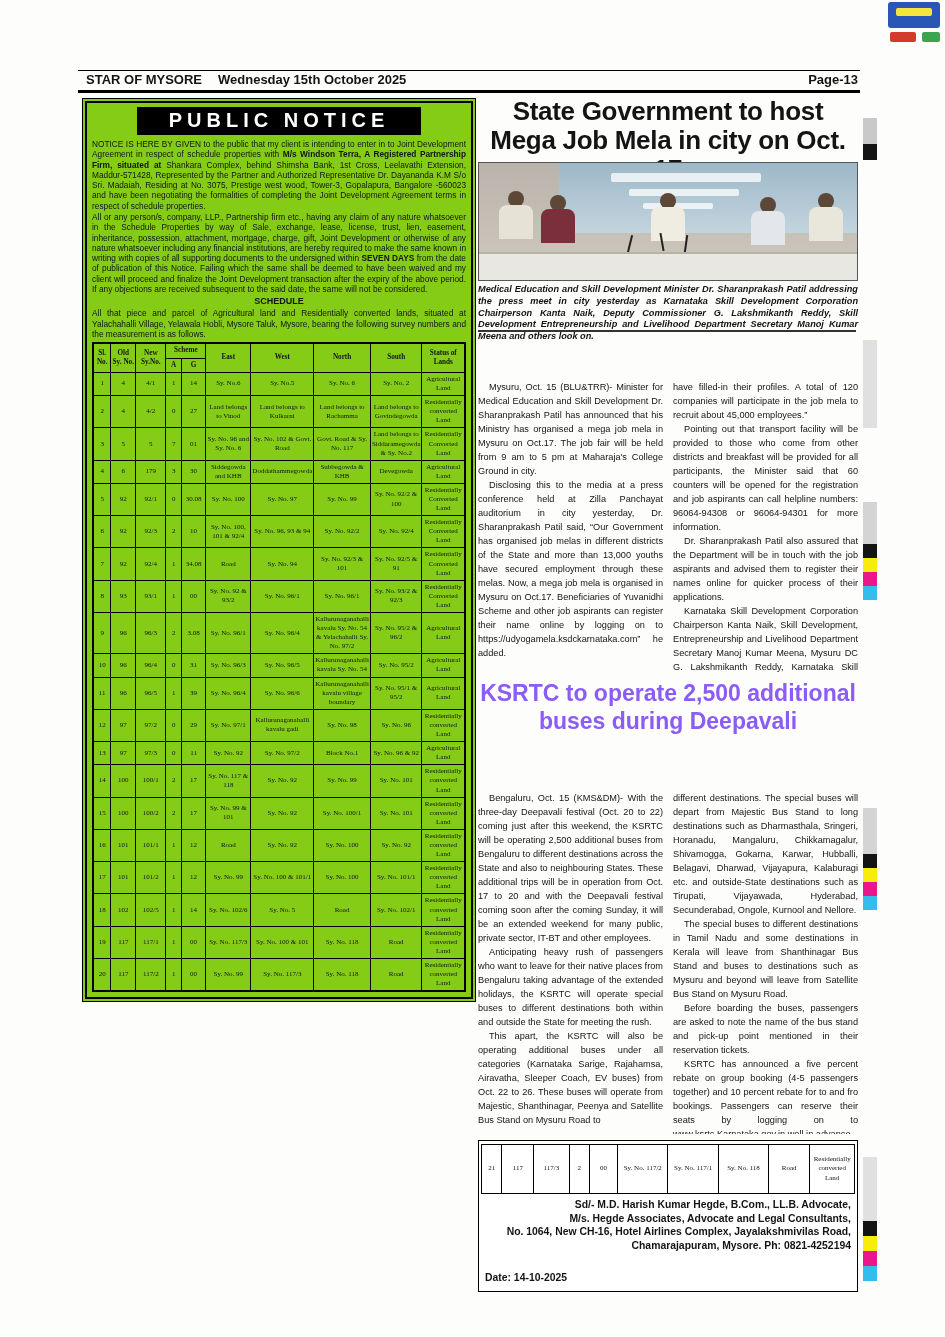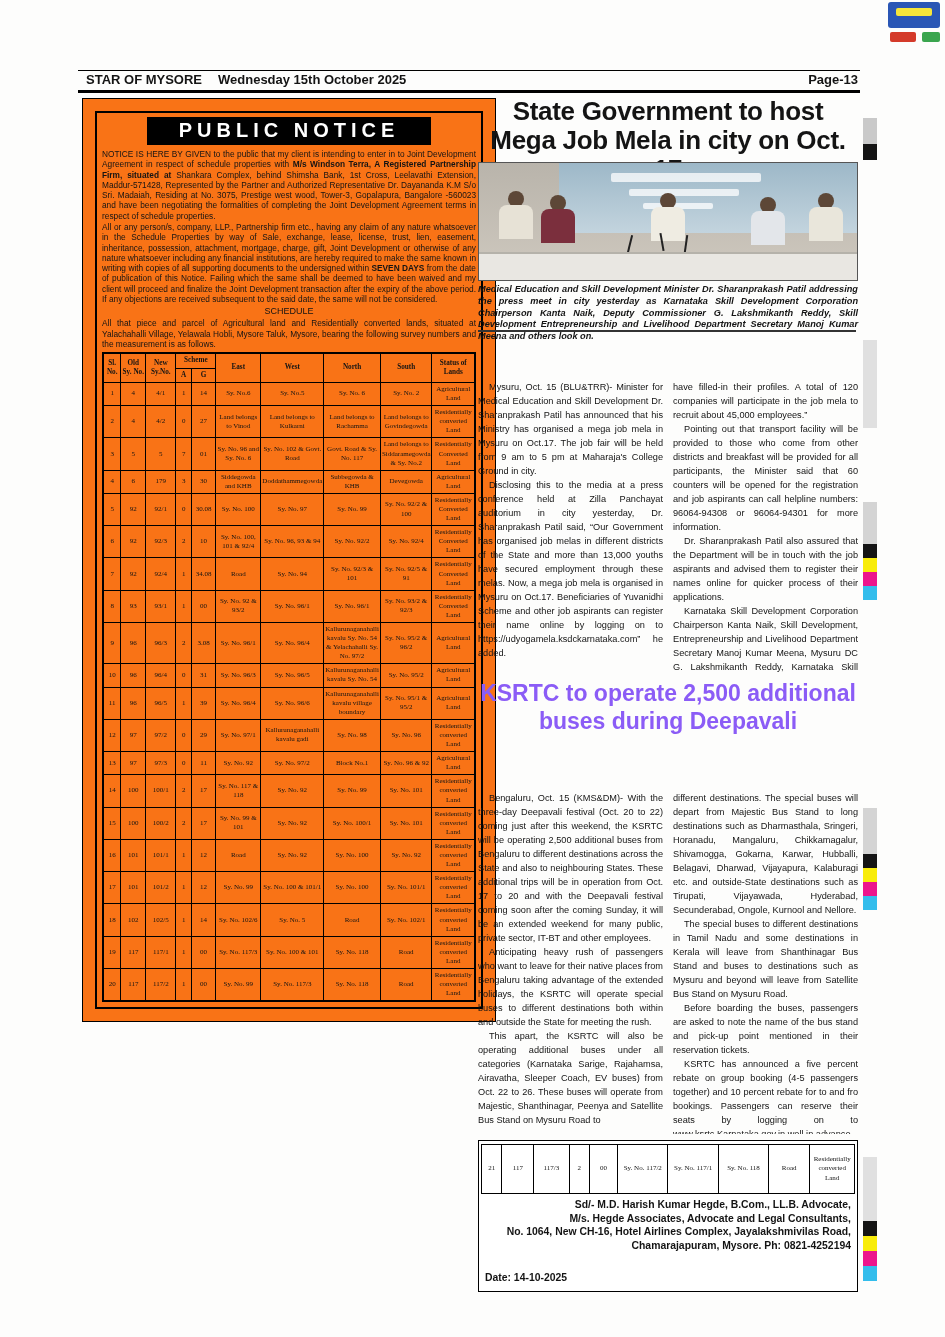--- a/index.html
+++ b/index.html
@@ -5,26 +5,26 @@
   html,body{margin:0;padding:0;background:#888;}
   .page{position:relative;width:945px;height:1337px;background:#fdfdfc;font-family:"Liberation Sans",sans-serif;color:#141414;overflow:hidden;margin:0 auto;}
   
   .mast-rule-top{position:absolute;left:78px;top:70px;width:782px;height:1px;background:#000;}
   .mast-rule-bot{position:absolute;left:78px;top:90px;width:782px;height:3px;background:#000;}
   .masthead{position:absolute;left:78px;top:72px;width:782px;height:17px;font-weight:bold;font-size:13px;}
   .masthead .paper{position:absolute;left:8px;}
   .masthead .date{position:absolute;left:140px;}
   .masthead .page-no{position:absolute;right:2px;}
   
-  .notice-box{position:absolute;left:82px;top:98px;width:388px;border:1px solid #000;padding:12px;background:#f97316;}
+  .notice-box{position:absolute;left:82px;top:98px;width:388px;border:1px solid #000;padding:2px;background:#84cc16;}
   .notice-inner{border:2px solid #000;padding:3px 5px 5px;}
   .pn-titlebar{background:#000;color:#fff;font-weight:bold;font-size:20px;letter-spacing:5px;text-align:center;width:76%;margin:1px auto 4px;padding:2px 0 3px;}
   .notice-text{font-size:8.3px;line-height:1.24;text-align:justify;}
   .notice-text p{margin:0 0 1px;}
-  .sched-head{text-align:center;font-weight:normal;font-size:9px;margin:2px 0 1px;}
+  .sched-head{text-align:center;font-weight:bold;font-size:9px;margin:2px 0 1px;}
   
   table.sched{width:100%;border-collapse:collapse;font-family:"Liberation Serif",serif;font-size:7px;margin-top:3px;border:2px solid #000;}
   table.sched th,table.sched td{border:1px solid #000;padding:2px 1px;text-align:center;vertical-align:middle;line-height:1.3;}
   table.sched th{font-weight:bold;font-size:7.2px;}
   
   .headline1{position:absolute;left:478px;top:97px;width:380px;font-size:26px;font-weight:bold;text-align:center;line-height:1.12;letter-spacing:-0.3px;}
   .photo{position:absolute;left:478px;top:162px;width:378px;height:117px;border:1px solid #555;background:linear-gradient(#b9b4ab,#cfc9bf);overflow:hidden;}
   .banner{position:absolute;left:80px;top:0;width:298px;height:70px;background:linear-gradient(#9db8c8,#c3d4de);}
   .banner .btxt{position:absolute;height:9px;background:rgba(255,255,255,.75);border-radius:2px;}
   .cloth{position:absolute;left:0;bottom:0;width:100%;height:26px;background:#e9e7e2;border-top:2px solid #b5b2aa;}

